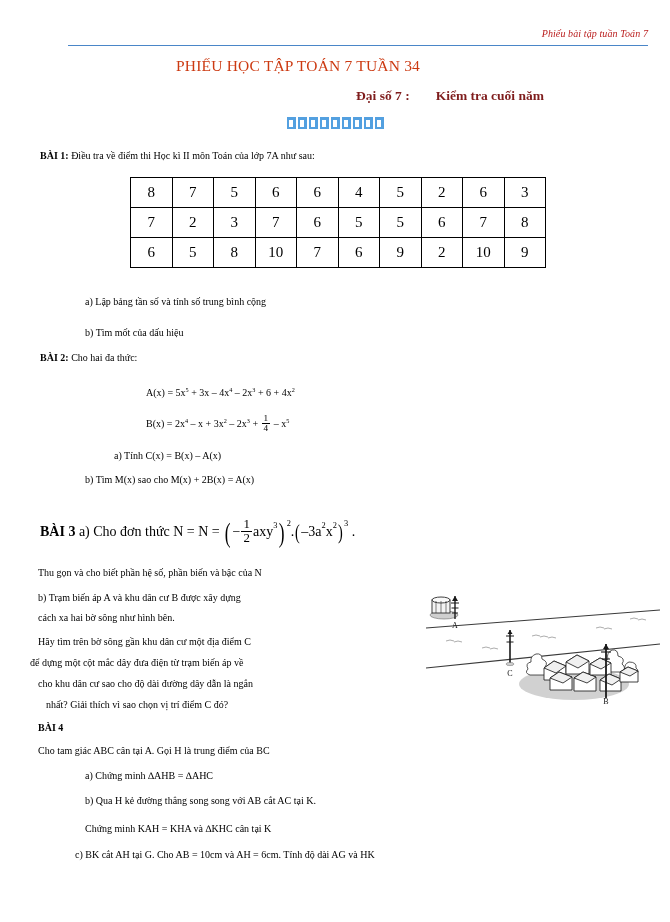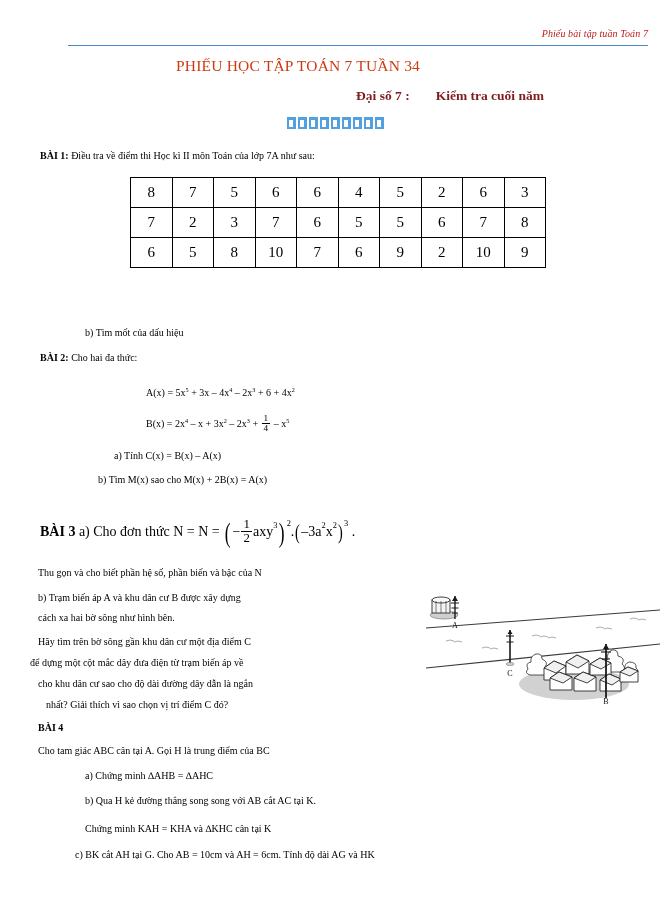--- a/index.html
+++ b/index.html
@@ -242,41 +242,42 @@
         <td>7</td>
         <td>6</td>
         <td>9</td>
         <td>2</td>
         <td>10</td>
         <td>9</td>
       </tr>
     </tbody>
   </table>
 
+  <div class="ln" style="left:85px; top:292px;">a) Lập bảng tần số và tính số trung bình cộng</div>
   <div class="ln" style="left:85px; top:323px;">b) Tìm mốt của dấu hiệu</div>
 
   <div class="ln" style="left:40px; top:348px;">
     <span class="bold">BÀI 2:</span>
     <span>Cho hai đa thức:</span>
   </div>
 
   <div class="ln" style="left:146px; top:383px;">
     <span>A(x) =</span>
     <span>5x<sup>5</sup> + 3x – 4x<sup>4</sup> – 2x<sup>3</sup> + 6 + 4x<sup>2</sup></span>
   </div>
 
   <div class="ln" style="left:146px; top:414px;">
     <span>B(x) =</span>
     <span>2x<sup>4</sup> – x + 3x<sup>2</sup> – 2x<sup>3</sup> +
       <span class="frac"><span class="num">1</span><span class="den">4</span></span>
       – x<sup>5</sup></span>
   </div>
 
   <div class="ln" style="left:85px; top:446px;margin-left:29px;">a)  Tính C(x) = B(x) – A(x)</div>
-  <div class="ln" style="left:98px; top:470px;text-align:right;">b)  Tìm M(x) sao cho M(x) + 2B(x) = A(x)</div>
+  <div class="ln" style="left:85px; top:470px;text-align:right;">b)  Tìm M(x) sao cho M(x) + 2B(x) = A(x)</div>
 
   <div class="ln" style="left:40px; top:519px; font-size:14px;">
     <span class="bold">BÀI 3</span>
     <span>a) Cho đơn thức N =</span>
     <span>N =
       <span class="bigparen">(</span><span>−</span><span class="frac"><span class="num">1</span><span class="den">2</span></span><span>axy</span><span class="powsup2">3</span><span class="bigparen">)</span><span class="powsup">2</span><span>.</span><span class="medparen">(</span><span>–3a</span><span class="powsup2">2</span><span>x</span><span class="powsup2">2</span><span class="medparen">)</span><span class="powsup">3</span><span>&nbsp;.</span></span>
   </div>
 
   <div class="ln" style="left:38px; top:563px;">Thu gọn và cho biết phần hệ số, phần biến và bậc của N</div>
   <div class="ln" style="left:38px; top:588px;">b) Trạm biến áp A và khu dân cư B được xây dựng</div>

